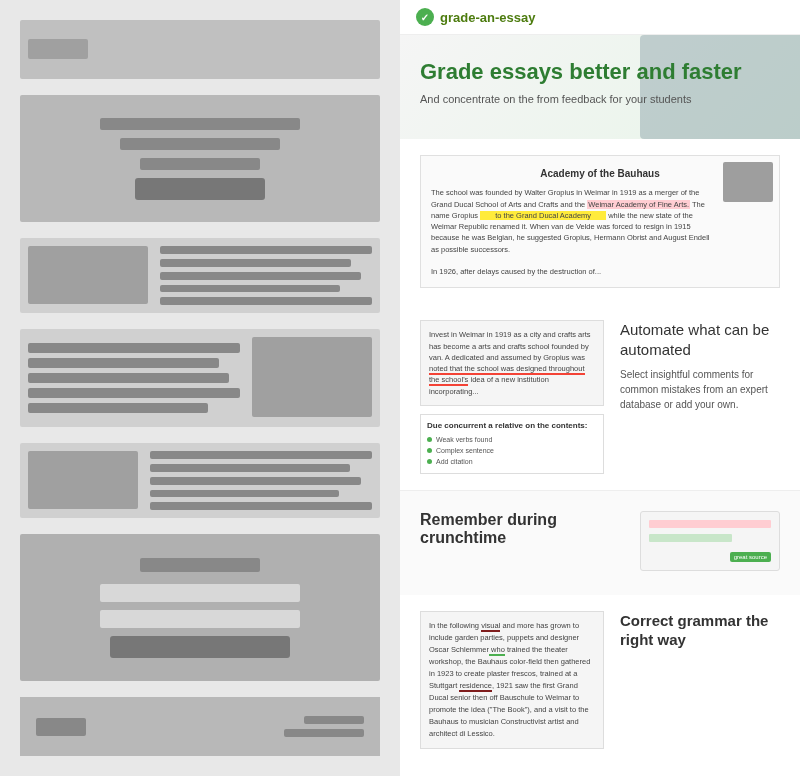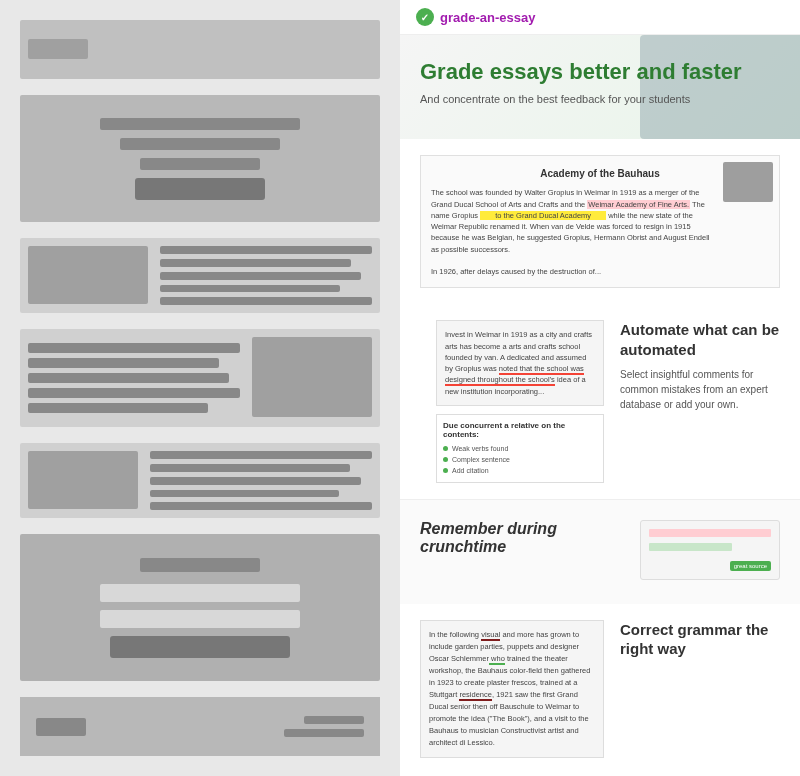--- a/index.html
+++ b/index.html
@@ -190,21 +190,21 @@
       display: flex;
       align-items: center;
       border-bottom: 1px solid #eee;
     }
     .site-logo {
       display: flex;
       align-items: center;
       gap: 6px;
       font-size: 13px;
       font-weight: bold;
-      color: #a21caf;
+      color: #4d7c0f;
     }
     .site-logo-icon {
       width: 18px;
       height: 18px;
       background: #4caf50;
       border-radius: 50%;
       display: flex;
       align-items: center;
       justify-content: center;
     }
@@ -297,21 +297,20 @@
       background: #9e9e9e;
       border-radius: 2px;
     }
 
     
     .site-automate {
       display: flex;
       padding: 16px 20px;
       gap: 16px;
       align-items: flex-start;
-      margin-left: 16px;
     }
     .site-automate-left {
       flex: 1;
       min-width: 0;
     }
     .site-automate-doc {
       background: #f5f5f5;
       border: 1px solid #ddd;
       padding: 8px;
       font-size: 7.5px;
@@ -349,21 +348,21 @@
       height: 5px;
       background: #4caf50;
       border-radius: 50%;
     }
     .site-automate-right {
       width: 160px;
       flex-shrink: 0;
     }
     .site-automate-title {
       font-size: 15px;
-      font-weight: bold;
+      font-weight: normal;
       color: #333;
       margin-bottom: 8px;
       line-height: 1.3;
     }
     .site-automate-desc {
       font-size: 10px;
       color: #555;
       line-height: 1.5;
     }
 
@@ -371,21 +370,20 @@
     .site-remember {
       padding: 20px;
       background: #fafafa;
       border-top: 1px solid #eee;
     }
     .site-remember-title {
       font-size: 16px;
       font-weight: bold;
       color: #333;
       margin-bottom: 6px;
-      font-style: italic;
     }
     .site-remember-sub {
       font-size: 10px;
       color: #555;
       line-height: 1.5;
       margin-bottom: 4px;
     }
     .site-remember-right {
       float: right;
       width: 140px;
@@ -545,21 +543,21 @@
   <nav class="site-nav">
     <div class="site-logo">
       <div class="site-logo-icon"></div>
       <span>grade-an-essay</span>
     </div>
   </nav>
 
   <section class="site-hero">
     <div class="site-hero-bg"></div>
     <h1 class="site-hero-title">Grade essays better and faster</h1>
-    <p class="site-hero-sub">And concentrate on the best feedback for your students</p>
+    <p class="site-hero-sub">And concentrate on the from feedback for your students</p>
   </section>
 
   <div class="site-history">
     <div class="site-history-inner">
       <div class="site-history-img"></div>
       <h4>Academy of the Bauhaus</h4>
       <p style="font-size:7.5px; line-height:1.5; color:#444; padding-right:56px;">
         The school was founded by Walter Gropius in Weimar in 1919 as a merger of the Grand Ducal School of Arts and Crafts and the
         <span class="history-highlight-red">Weimar Academy of Fine Arts.</span>
         The name Gropius <span class="history-highlight">to the Grand Ducal Academy</span>

